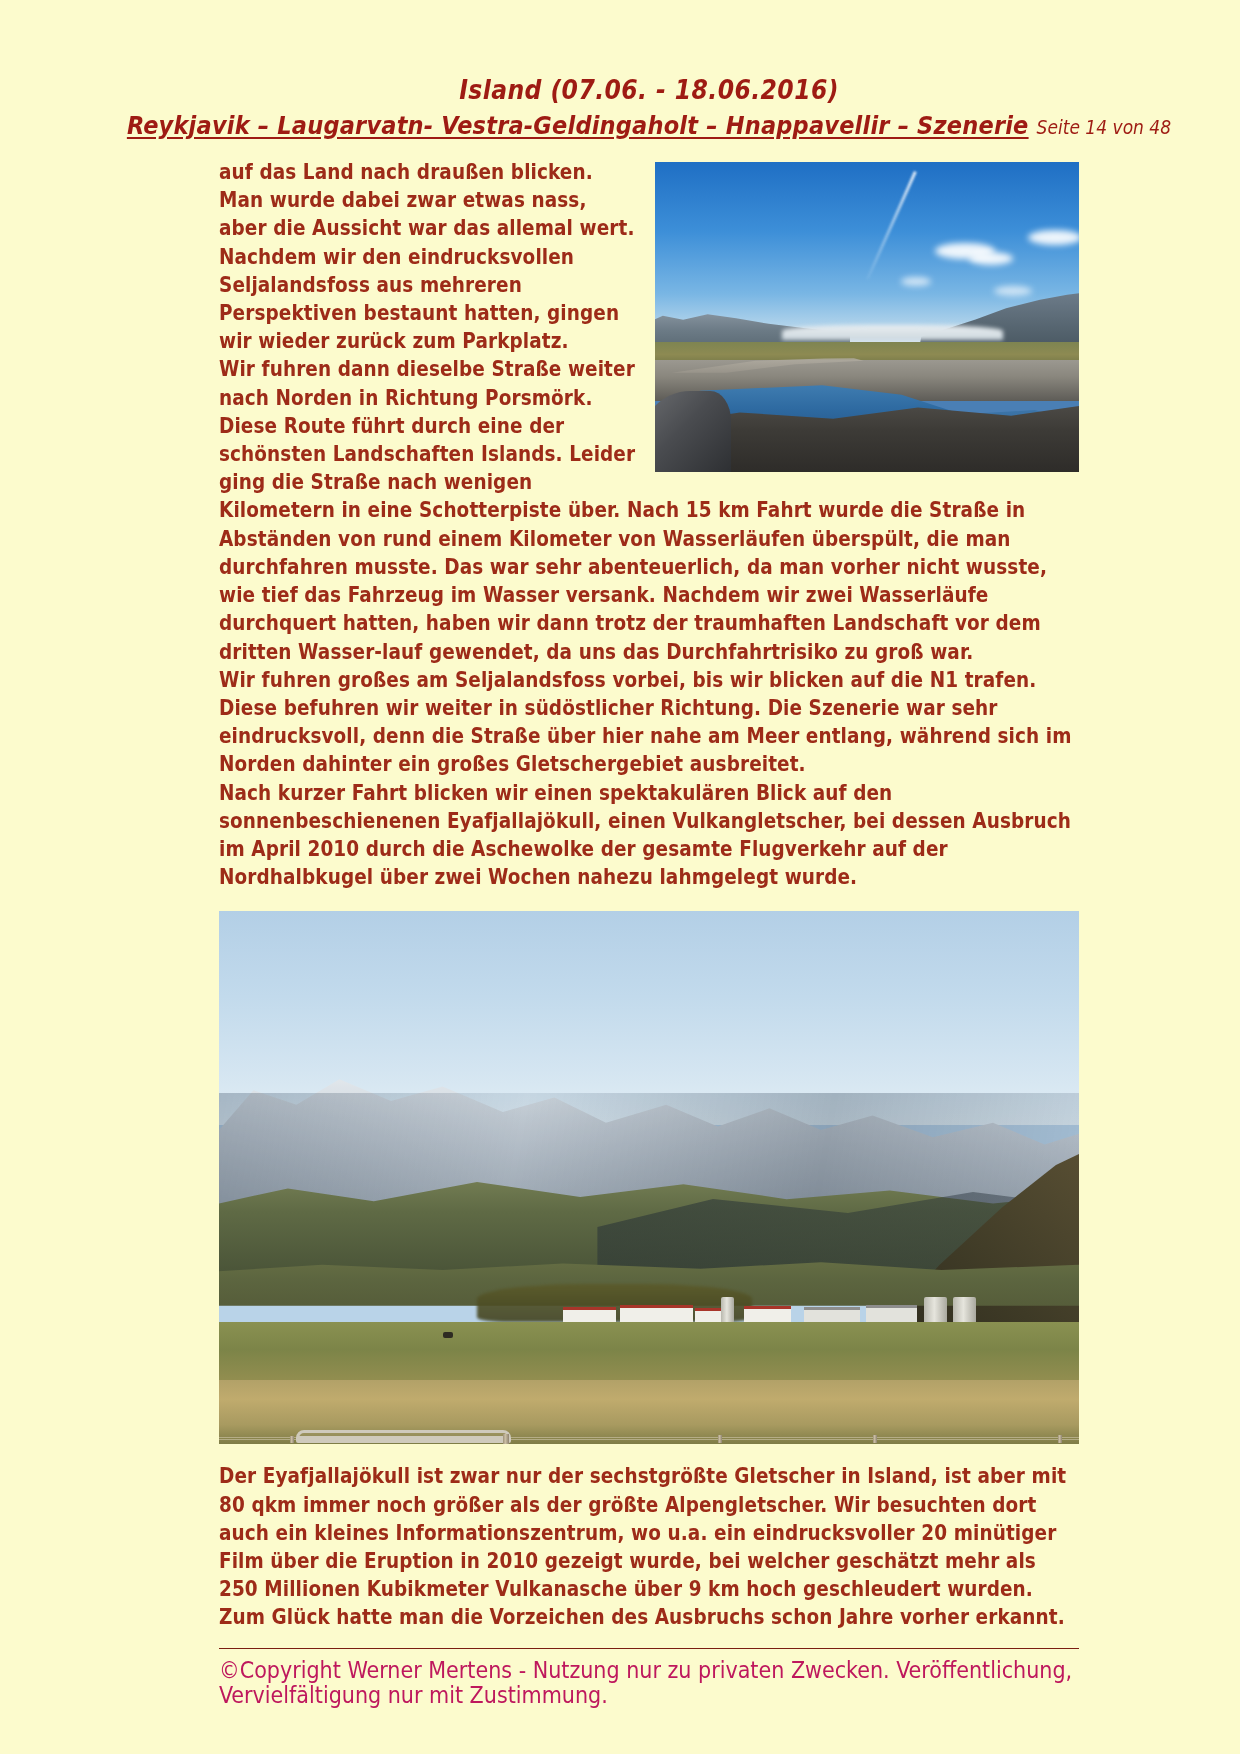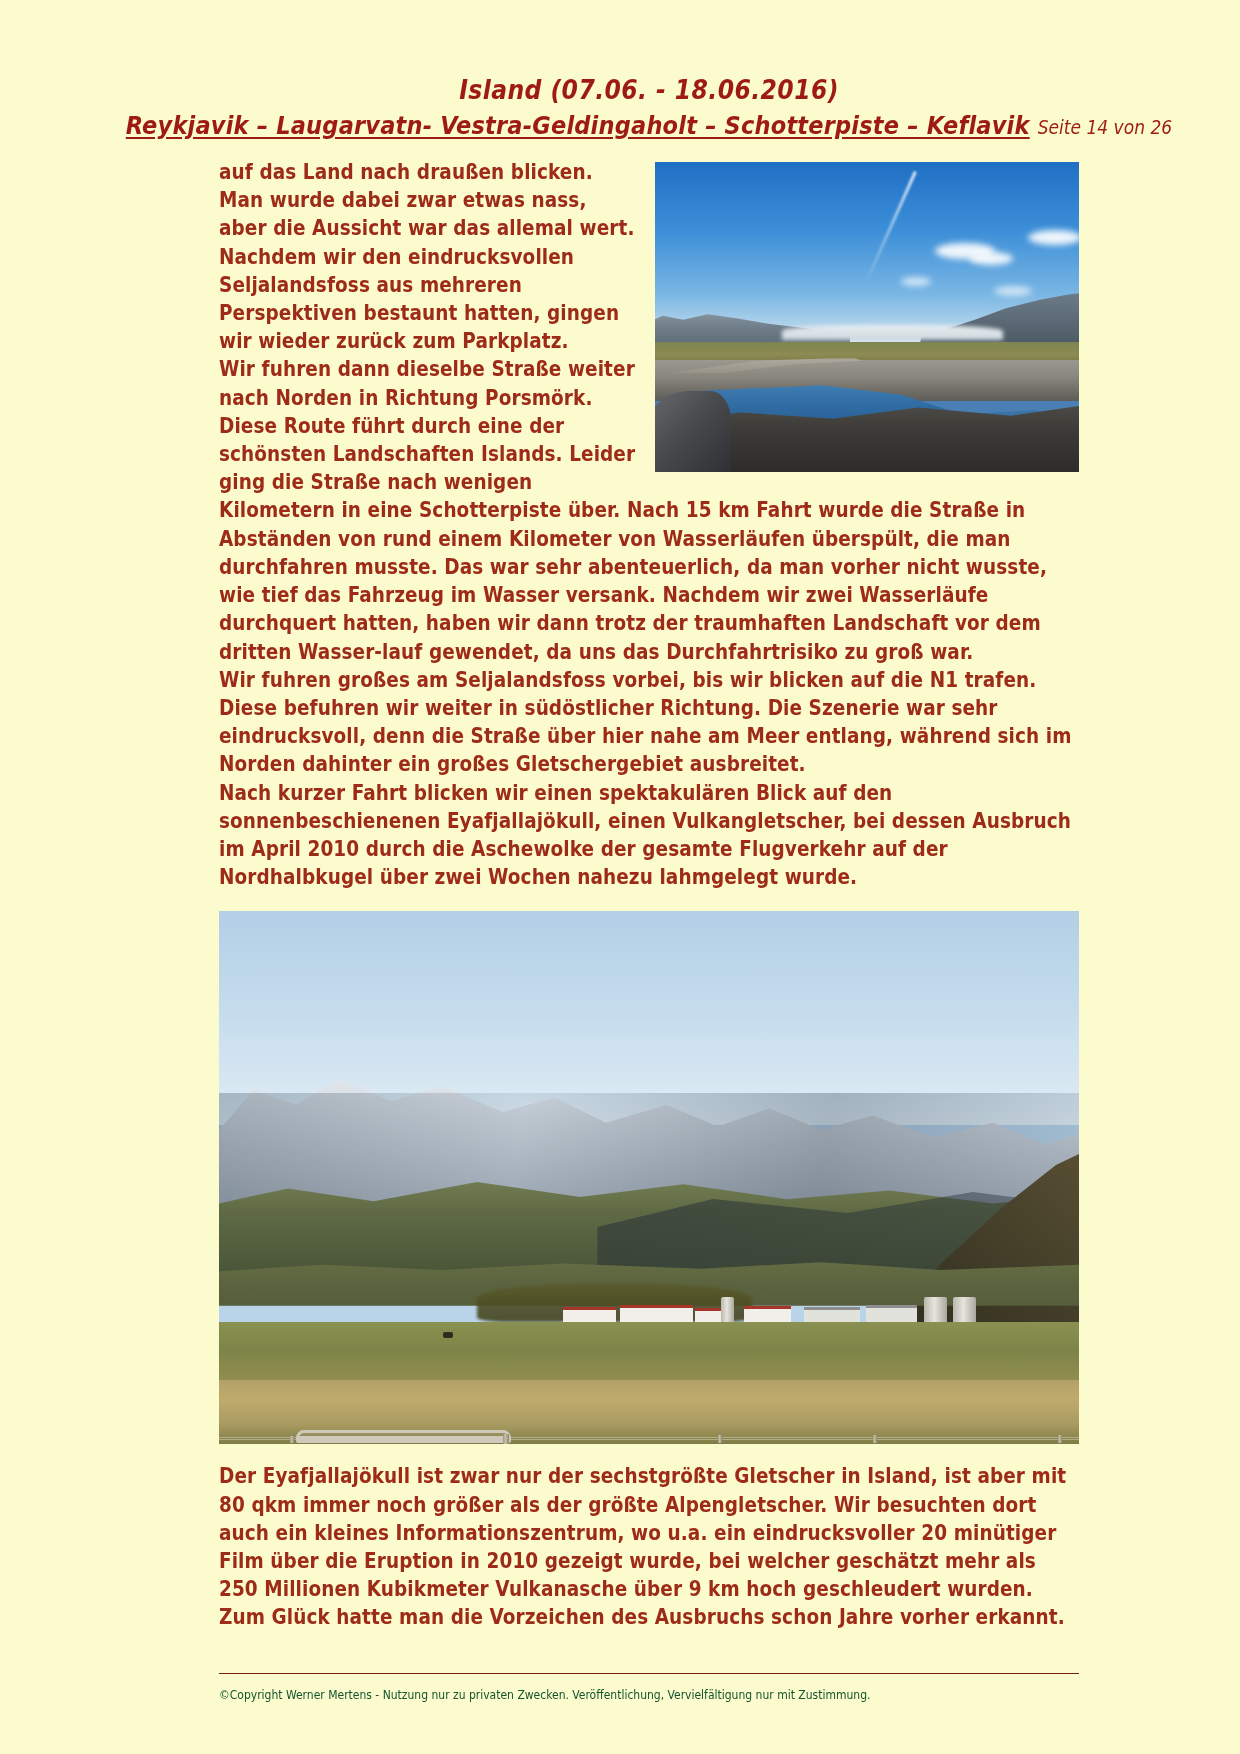--- a/index.html
+++ b/index.html
@@ -316,36 +316,36 @@
   .footer-rule {
     width: 860px;
     margin: 0 auto;
     border: 0;
     border-top: 1px solid #7a1d12;
     height: 0;
   }
   .footer-text {
     width: 860px;
     margin: 9px auto 0 auto;
-    font-size: 12px;
+    font-size: 23px;
     line-height: 25px;
-    color: #14532d;
+    color: #be185d;
     font-weight: normal;
   }
   .footer-spacer { height: 170px; }
 </style>
 </head>
 <body style="background: rgb(252, 251, 205); color: rgb(157, 43, 24);">
 
 <div class="page">
 
   <div class="header">
     <div class="header-title">Island  (07.06.  - 18.06.2016)</div>
     <div class="header-route-line">
-      <span class="header-route">Reykjavik – Laugarvatn- Vestra-Geldingaholt – Schotterpiste – Keflavik</span><span class="header-page">Seite 14 von 26</span>
+      <span class="header-route">Reykjavik – Laugarvatn- Vestra-Geldingaholt – Hnappavellir – Szenerie</span><span class="header-page">Seite 14 von 48</span>
     </div>
   </div>
 
   <div class="content">
 
     <div class="photo1">
       <div class="p1-sky"></div>
       <div class="p1-contrail"></div>
       <div class="cloud p1-cl1"></div>
       <div class="cloud p1-cl2"></div>

